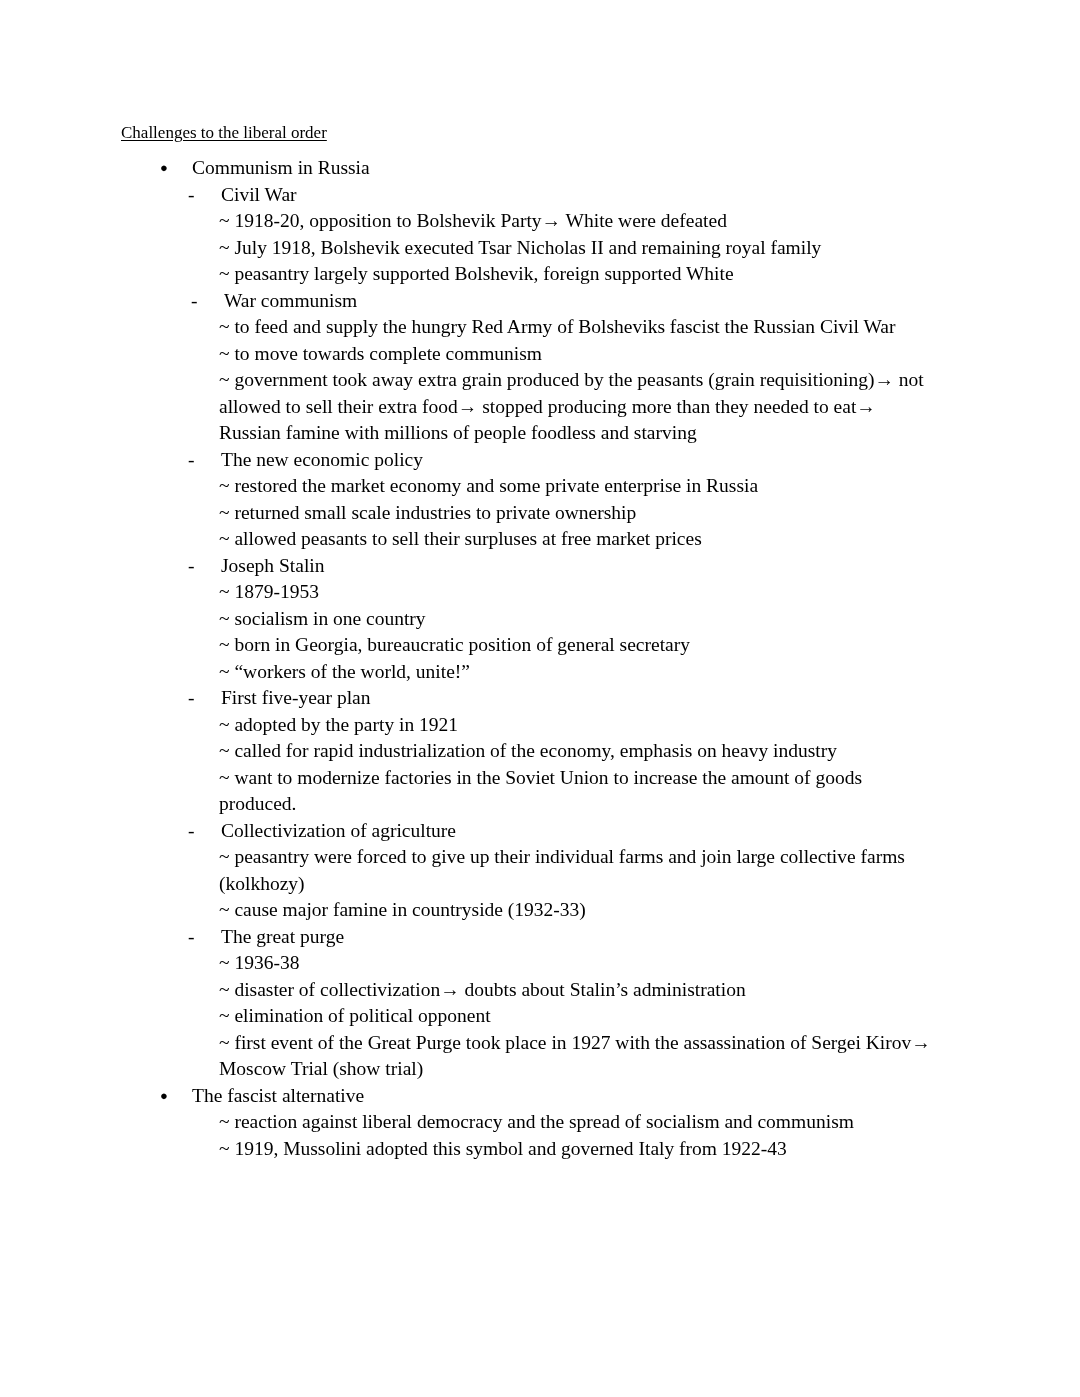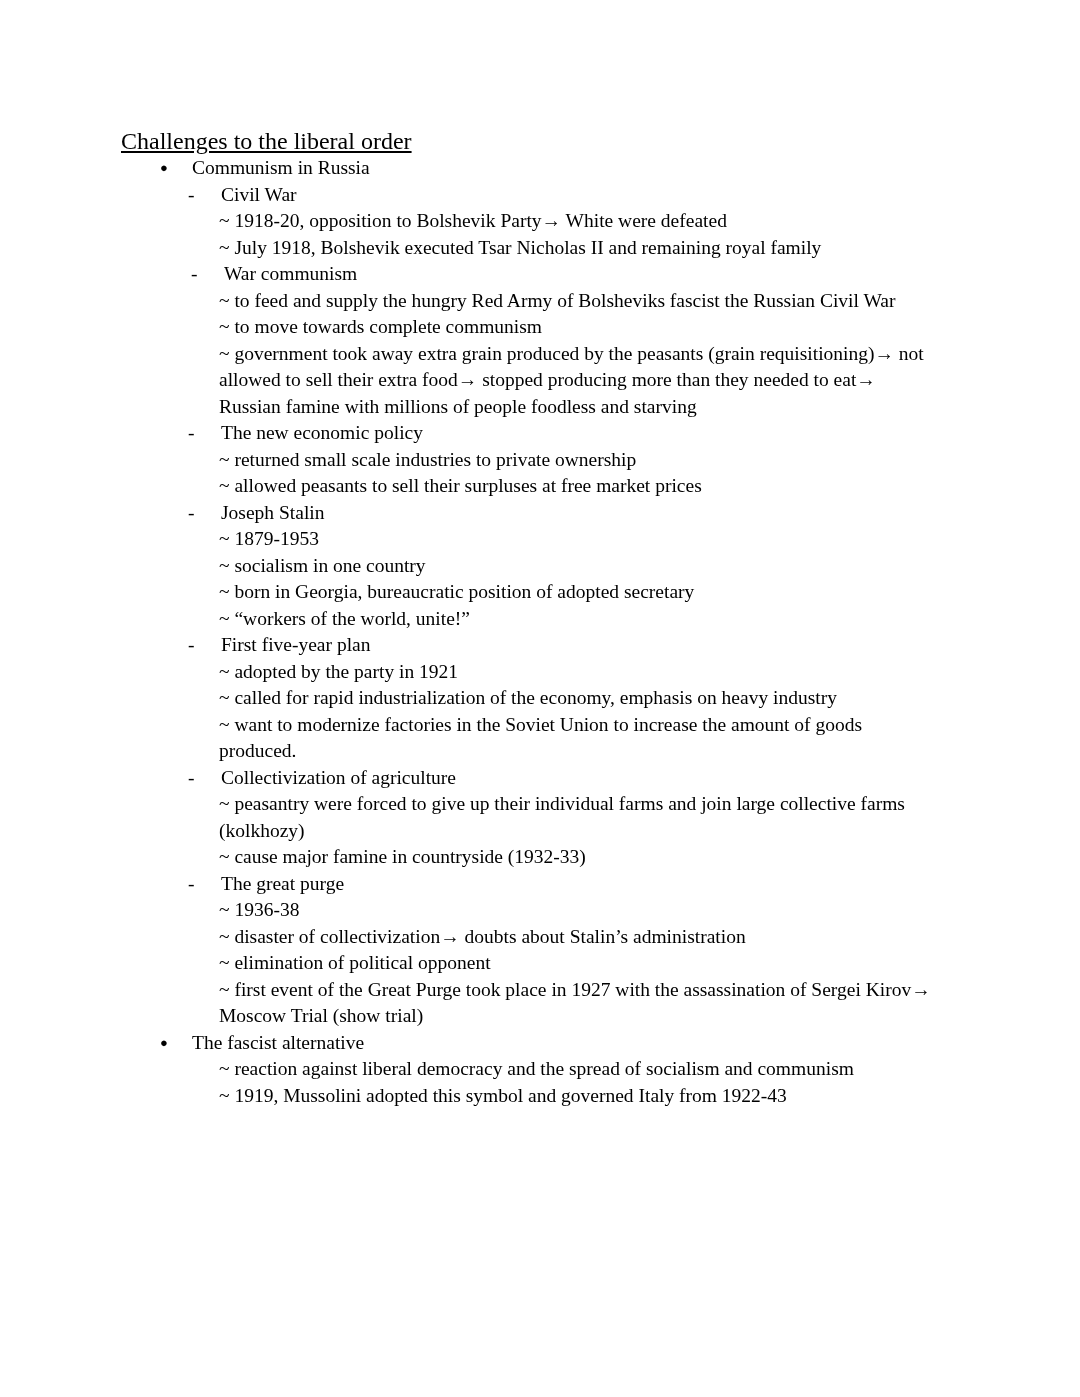--- a/index.html
+++ b/index.html
@@ -25,22 +25,22 @@
     position: absolute;
     left: 0;
     top: 0;
     width: 1080px;
   }
 
   
   .heading {
     position: absolute;
     left: 121px;
-    top: 128px;
-    font-size: 24px;
+    top: 120px;
+    font-size: 17px;
     line-height: 26.5px;
     text-decoration: underline;
     text-underline-offset: 2px;
     white-space: nowrap;
   }
 
   
   .outline {
     position: absolute;
     left: 0;
@@ -99,31 +99,33 @@
 <div class="page">
   <div class="doc">
 
     <div class="heading">Challenges to the liberal order</div>
 
     <div class="outline" id="outline">
         <div class="row lvl-bullet"><span class="marker">●</span><span class="txt">Communism in Russia</span></div>
         <div class="row lvl-dash"><span class="marker">-</span><span class="txt">Civil War</span></div>
         <div class="row lvl-tilde wide"><span class="txt">~ 1918-20, opposition to Bolshevik Party→ White were defeated</span></div>
         <div class="row lvl-tilde wide"><span class="txt">~ July 1918, Bolshevik executed Tsar Nicholas II and remaining royal family</span></div>
+        <div class="row lvl-tilde wide"><span class="txt">~ peasantry largely supported Bolshevik, foreign supported White</span></div>
         <div class="row lvl-dash shift"><span class="marker">-</span><span class="txt">War communism</span></div>
         <div class="row lvl-tilde wide"><span class="txt">~ to feed and supply the hungry Red Army of Bolsheviks fascist the Russian Civil War</span></div>
         <div class="row lvl-tilde wide"><span class="txt">~ to move towards complete communism</span></div>
         <div class="row lvl-tilde wide"><span class="txt">~ government took away extra grain produced by the peasants (grain requisitioning)→ not allowed to sell their extra food→ stopped producing more than they needed to eat→ Russian famine with millions of people foodless and starving</span></div>
         <div class="row lvl-dash"><span class="marker">-</span><span class="txt">The new economic policy</span></div>
+        <div class="row lvl-tilde wide"><span class="txt">~ restored the market economy and some private enterprise in Russia</span></div>
         <div class="row lvl-tilde wide"><span class="txt">~ returned small scale industries to private ownership</span></div>
         <div class="row lvl-tilde wide"><span class="txt">~ allowed peasants to sell their surpluses at free market prices</span></div>
         <div class="row lvl-dash"><span class="marker">-</span><span class="txt">Joseph Stalin</span></div>
         <div class="row lvl-tilde wide"><span class="txt">~ 1879-1953</span></div>
         <div class="row lvl-tilde wide"><span class="txt">~ socialism in one country</span></div>
-        <div class="row lvl-tilde wide"><span class="txt">~ born in Georgia, bureaucratic position of adopted secretary</span></div>
+        <div class="row lvl-tilde wide"><span class="txt">~ born in Georgia, bureaucratic position of general secretary</span></div>
         <div class="row lvl-tilde wide"><span class="txt">~ “workers of the world, unite!”</span></div>
         <div class="row lvl-dash"><span class="marker">-</span><span class="txt">First five-year plan</span></div>
         <div class="row lvl-tilde wide"><span class="txt">~ adopted by the party in 1921</span></div>
         <div class="row lvl-tilde wide"><span class="txt">~ called for rapid industrialization of the economy, emphasis on heavy industry</span></div>
         <div class="row lvl-tilde wide"><span class="txt">~ want to modernize factories in the Soviet Union to increase the amount of goods produced.</span></div>
         <div class="row lvl-dash"><span class="marker">-</span><span class="txt">Collectivization of agriculture</span></div>
         <div class="row lvl-tilde wide"><span class="txt">~ peasantry were forced to give up their individual farms and join large collective farms (kolkhozy)</span></div>
         <div class="row lvl-tilde wide"><span class="txt">~ cause major famine in countryside (1932-33)</span></div>
         <div class="row lvl-dash"><span class="marker">-</span><span class="txt">The great purge</span></div>
         <div class="row lvl-tilde wide"><span class="txt">~ 1936-38</span></div>

